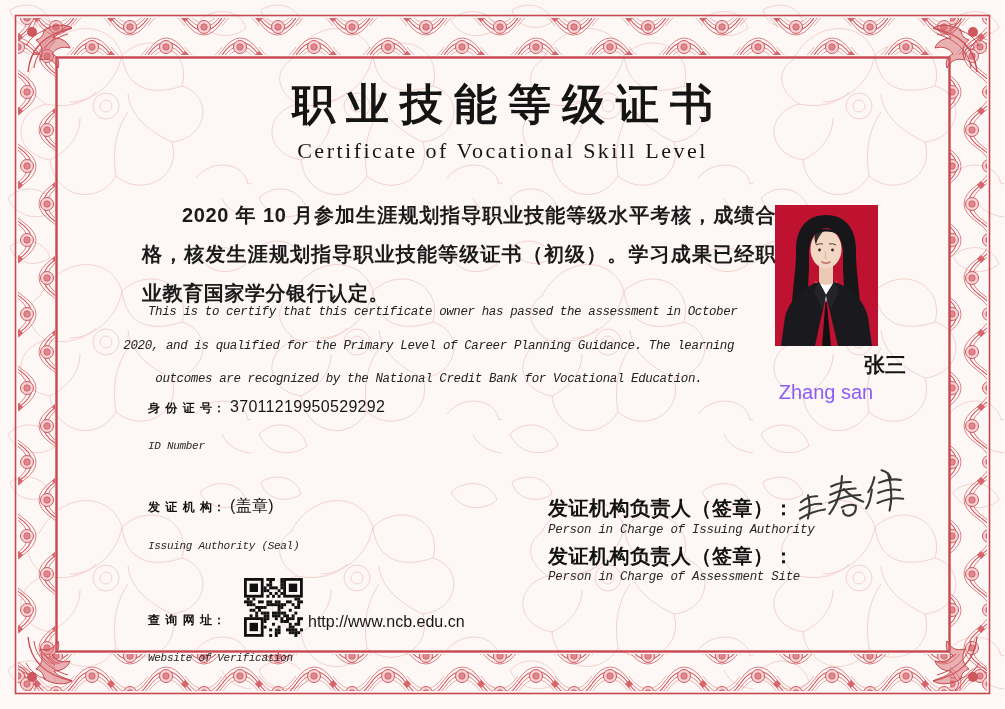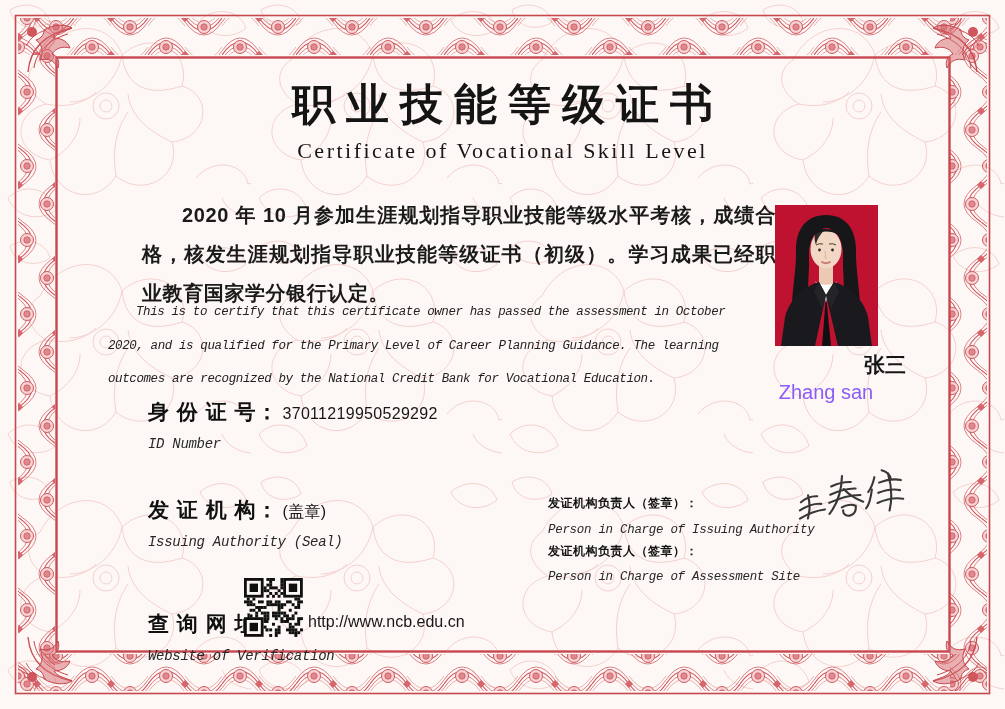--- a/index.html
+++ b/index.html
@@ -22,38 +22,38 @@
     font-family:"Liberation Serif","DejaVu Serif",serif;
     font-size:22px; letter-spacing:2.5px; color:#161616;
   }
   
   .para-cn{
     left:118px; top:196px; width:634px;
     font-size:20px; line-height:39px; font-weight:600;
     text-align:justify; text-indent:2em; letter-spacing:0.6px; color:#1a1a1a;margin-left:24px;
   }
   .para-en{
-    left:108px; top:296px;
+    left:120px; top:296px;
     font-family:"Liberation Mono","DejaVu Sans Mono",monospace;
-    font-style:italic; font-size:12.5px; letter-spacing:-0.4px; color:#222;
+    font-style:italic; font-size:12.5px; letter-spacing:-0.4px; color:#222;text-align:center;
   }
   .para-en .en-line{white-space:nowrap; line-height:33.5px;}
   .para-en .en-line:first-child{padding-left:28px;}
   
   .field{left:148px;}
-  .field .lbl{font-size:21px; font-weight:700; letter-spacing:1px; color:#101010;}
+  .field .lbl{font-size:12px; font-weight:700; letter-spacing:1px; color:#101010;}
   .field .val{font-size:16px; font-weight:500; letter-spacing:0.3px; color:#161616; margin-left:4px;}
   .field .en{
-    margin-top:10px; font-family:"Liberation Mono","DejaVu Sans Mono",monospace;
-    font-style:italic; font-size:14px; letter-spacing:-0.3px; color:#272727; white-space:nowrap;
+    margin-top:23px; font-family:"Liberation Mono","DejaVu Sans Mono",monospace;
+    font-style:italic; font-size:11px; letter-spacing:-0.3px; color:#272727; white-space:nowrap;
   }
   .f0{top:398px;} .f1{top:447px;} .f2{top:496px;} .f3{top:544px;} .f4{top:610px;}
   .url-val{left:308px; top:613px; font-size:16px; font-weight:500; color:#161616;text-align:right;}
   
-  .rlbl{left:548px; font-size:12px; font-weight:600; letter-spacing:0.5px; color:#121212; white-space:nowrap;text-align:right;}
+  .rlbl{left:548px; font-size:20px; font-weight:600; letter-spacing:0.5px; color:#121212; white-space:nowrap;text-align:right;}
   .rlen{
     left:548px; font-family:"Liberation Mono","DejaVu Sans Mono",monospace;
     font-style:italic; font-size:12.5px; letter-spacing:-0.3px; color:#272727; white-space:nowrap;
   }
   .r0l{top:495px;} .r0e{top:523px;} .r1l{top:543px;} .r1e{top:570px;}
   
   .photo-frame{left:775px; top:205px; width:103px; height:141px;}
   .name-cn{left:746px; top:351px; width:160px; text-align:right; font-size:21px; font-weight:600; color:#151515;}
   .name-en{left:746px; top:381px; width:160px; text-align:center; font-size:20px; color:#8b5cf6;}
   

